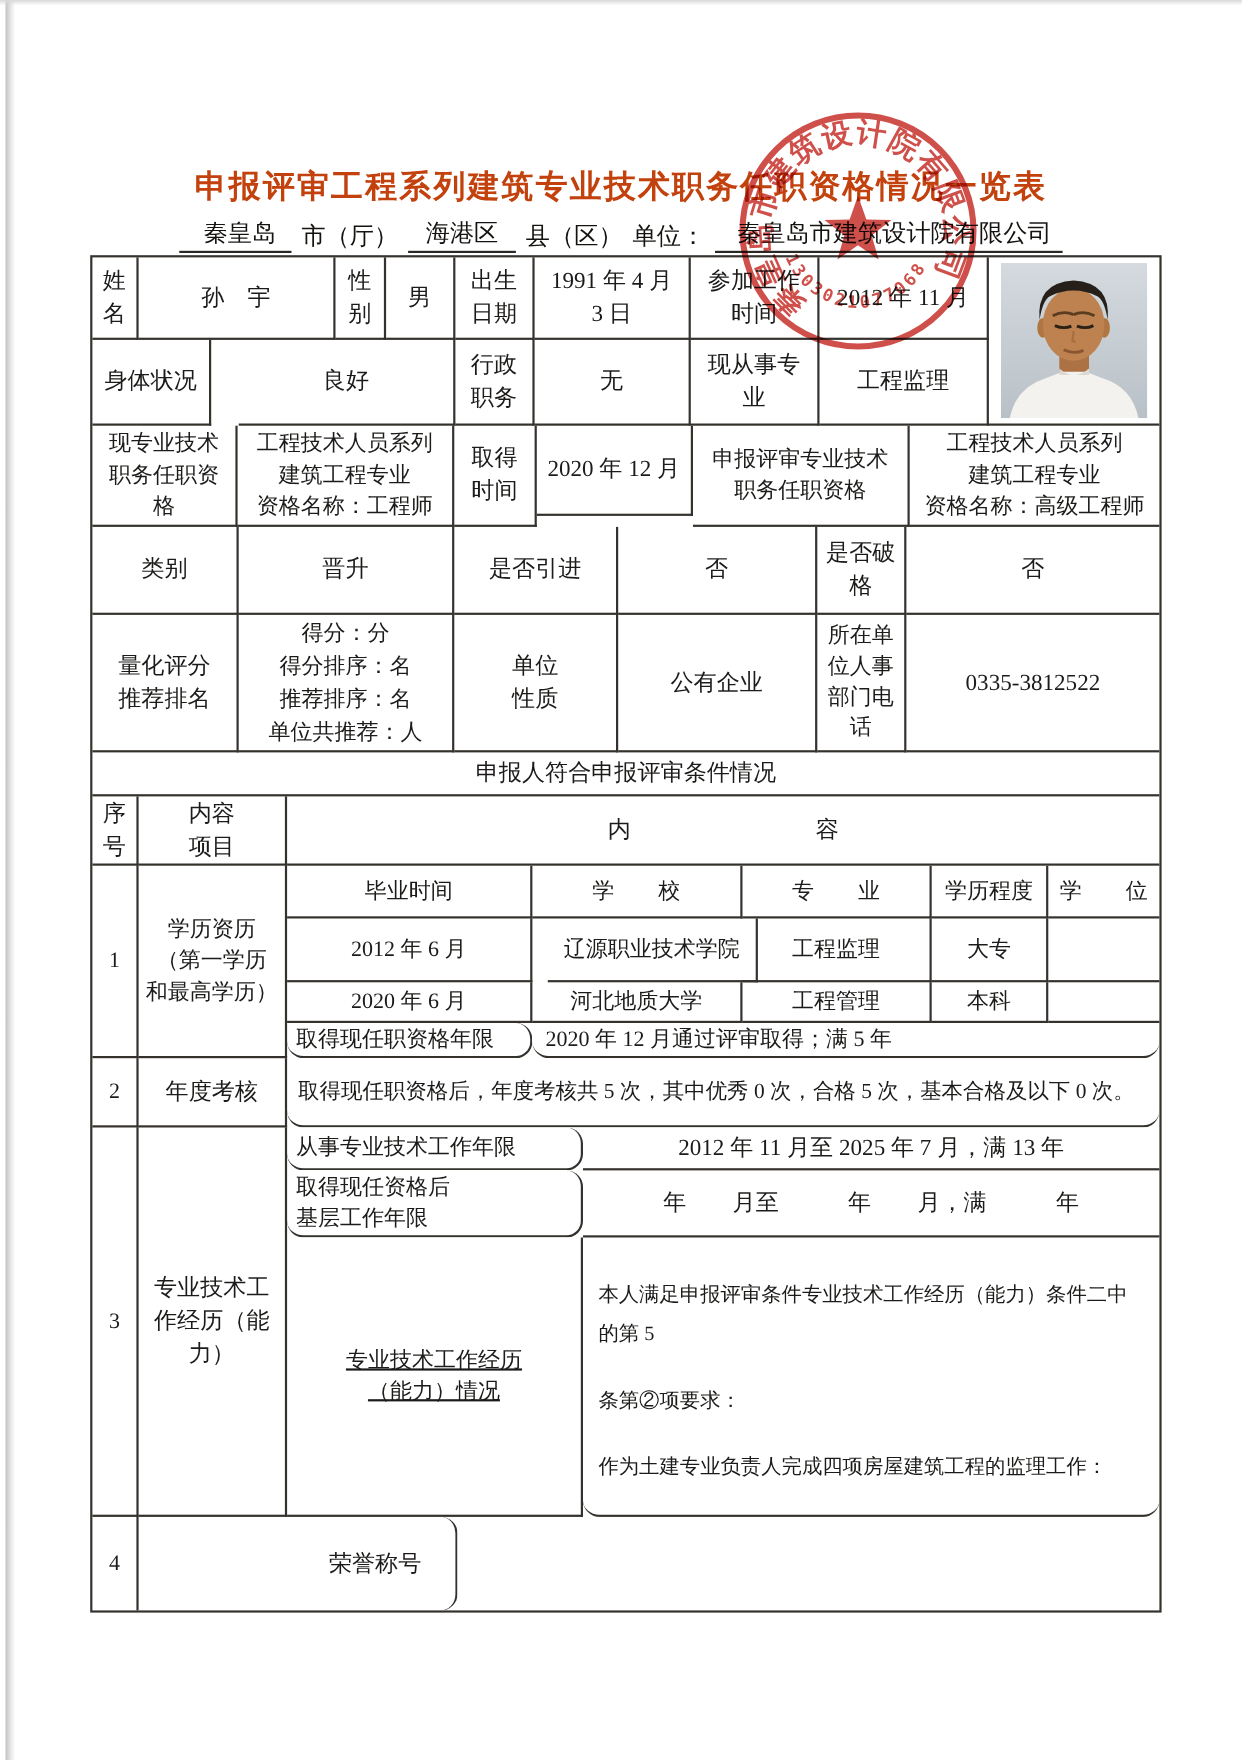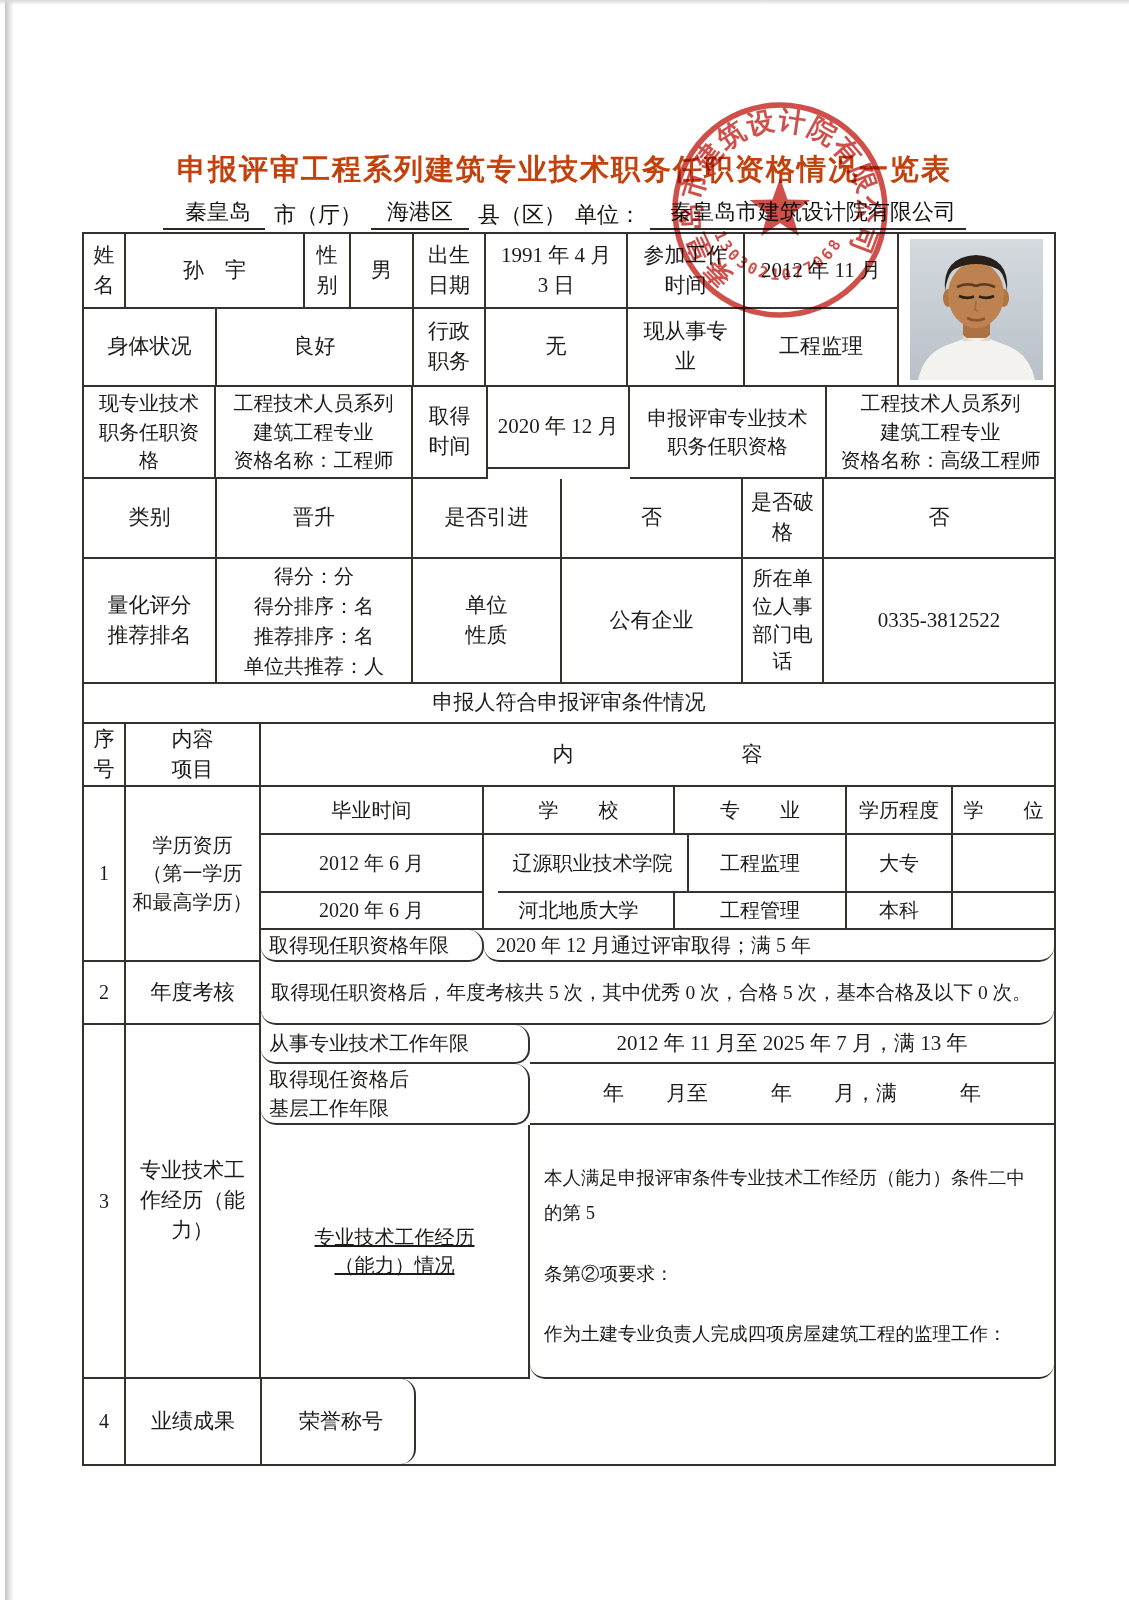--- a/index.html
+++ b/index.html
@@ -103,21 +103,21 @@
       <path d="M35 52 Q32 18 66 16 Q100 18 97 52 Q94 33 87 30 Q77 25 66 25 Q55 25 45 30 Q38 33 35 52 Z" fill="#27201a"></path>
       <path d="M47 48 q10 -5 19 -1" stroke="#5a3d20" stroke-width="2.6" fill="none"></path>
       <path d="M85 48 q-10 -5 -19 -1" stroke="#5a3d20" stroke-width="2.6" fill="none"></path>
       <path d="M49 57 q8 3.5 15 0.5" stroke="#2c2115" stroke-width="2.6" fill="none"></path>
       <path d="M69 57.5 q8 3 15 -0.5" stroke="#2c2115" stroke-width="2.6" fill="none"></path>
       <path d="M66 62 l-1 9 l3 1" stroke="#a96e3e" stroke-width="2" fill="none"></path>
       <path d="M57 79 q9 4.5 18 0.5" stroke="#8a5530" stroke-width="2.6" fill="none"></path>
     </svg>
   </div>
 
-  <div class="cell" style="left:0;top:75px;width:133px;height:78px;">身体状况</div>
+  <div class="cell" style="left:0;top:75px;width:108px;height:78px;">身体状况</div>
   <div class="cell" style="left:133px;top:75px;width:197px;height:78px;">良好</div>
   <div class="cell" style="left:330px;top:75px;width:72px;height:78px;">行政
 职务</div>
   <div class="cell" style="left:402px;top:75px;width:142px;height:78px;">无</div>
   <div class="cell" style="left:544px;top:75px;width:117px;height:78px;">现从事专
 业</div>
   <div class="cell" style="left:661px;top:75px;width:154px;height:78px;">工程监理</div>
 
   <div class="cell f20" style="left:0;top:153px;width:132px;height:92px;">现专业技术
 职务任职资
@@ -213,21 +213,20 @@
     <div class="exp-line">本人满足申报评审条件专业技术工作经历（能力）条件二中的第 5</div>
     <div class="exp-line">条第②项要求：</div>
     <div class="exp-line">作为土建专业负责人完成四项房屋建筑工程的监理工作：</div>
     <div class="exp-line">①山东堡棚户区改造项目二标段 6#楼；</div>
     
     
     
   </div>
 
   <div class="cell f20 ebb" style="left:0;top:1145px;width:42px;height:85px;">4</div>
-  <div class="cell ebb" style="left:42px;top:1145px;width:136px;height:85px;">业绩成果</div>
   <div class="cell ebb left" style="left:178px;top:1145px;width:154px;height:85px;padding-left:37px;">荣誉称号</div>
   <div class="cell ebb ebr" style="left:332px;top:1145px;width:638px;height:85px;"></div>
 
 </div>
 
 <svg class="stamp" viewBox="0 0 230 230">
   <defs>
     <path id="arcTop" d="M 69.1 180.5 A 80 80 0 1 1 160.9 180.5" fill="none"></path>
     <path id="arcBottom" d="M 47.4 133.1 A 70 70 0 0 0 182.6 133.1" fill="none"></path>
   </defs>

